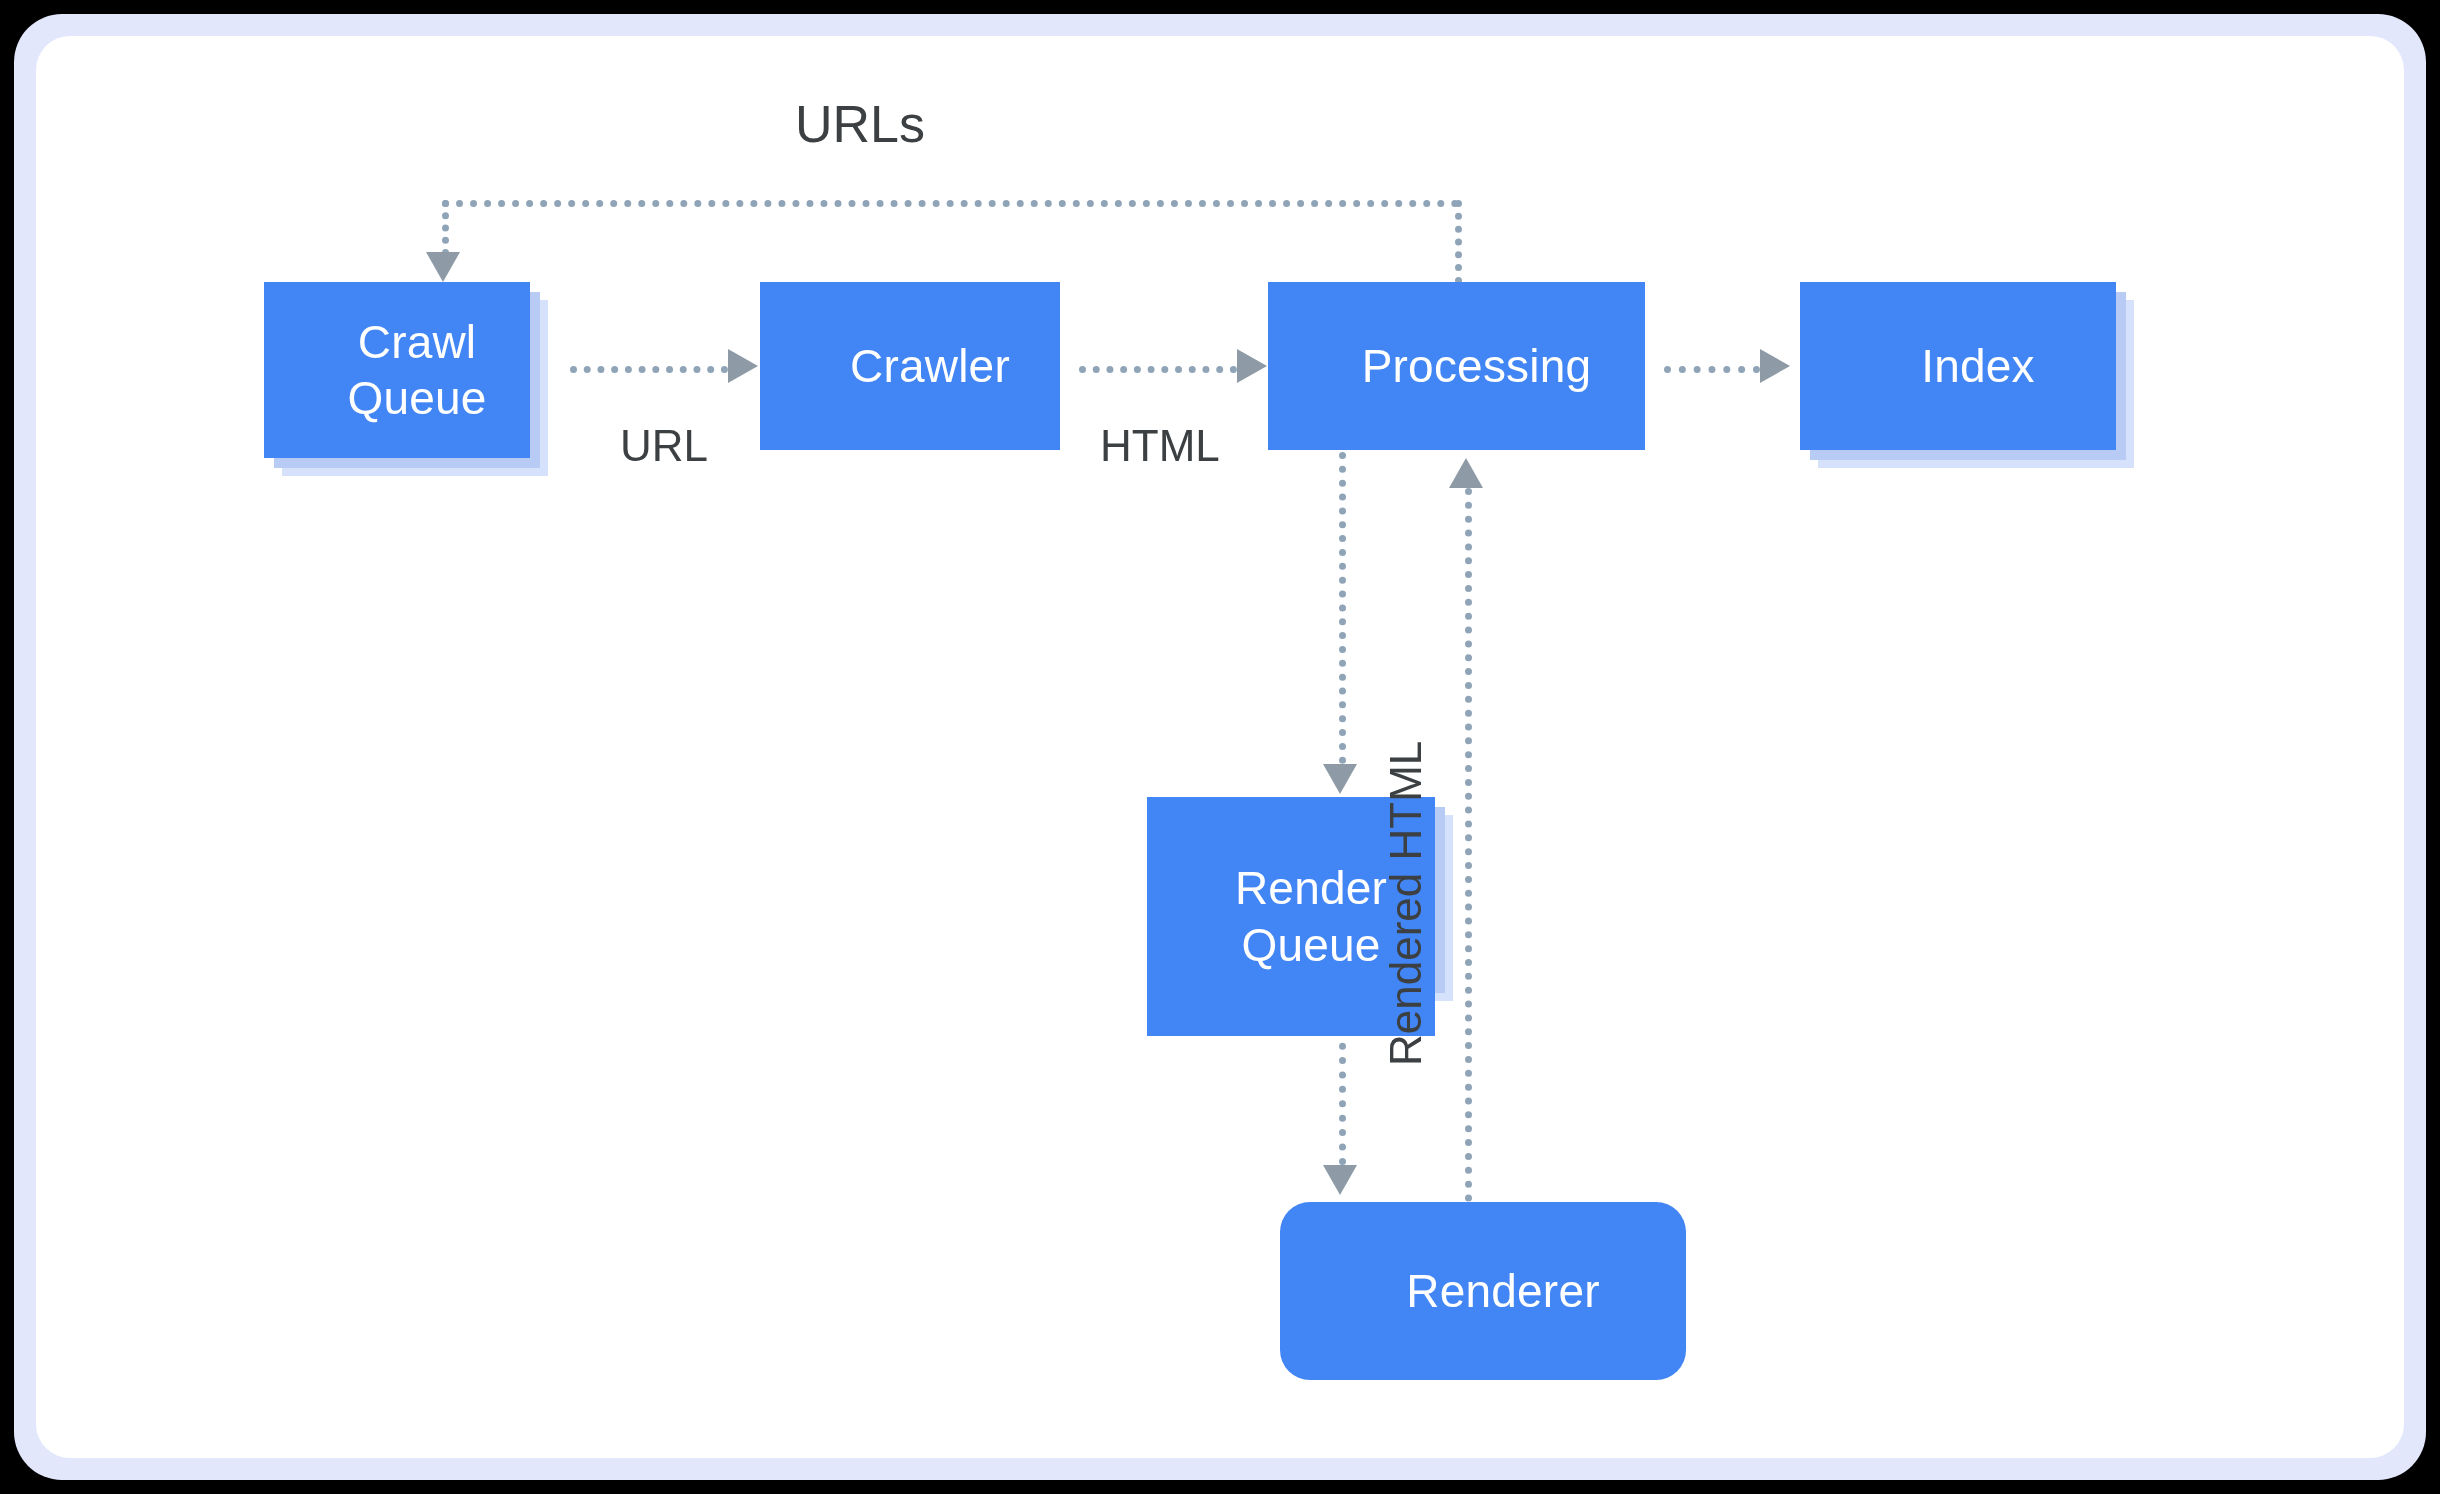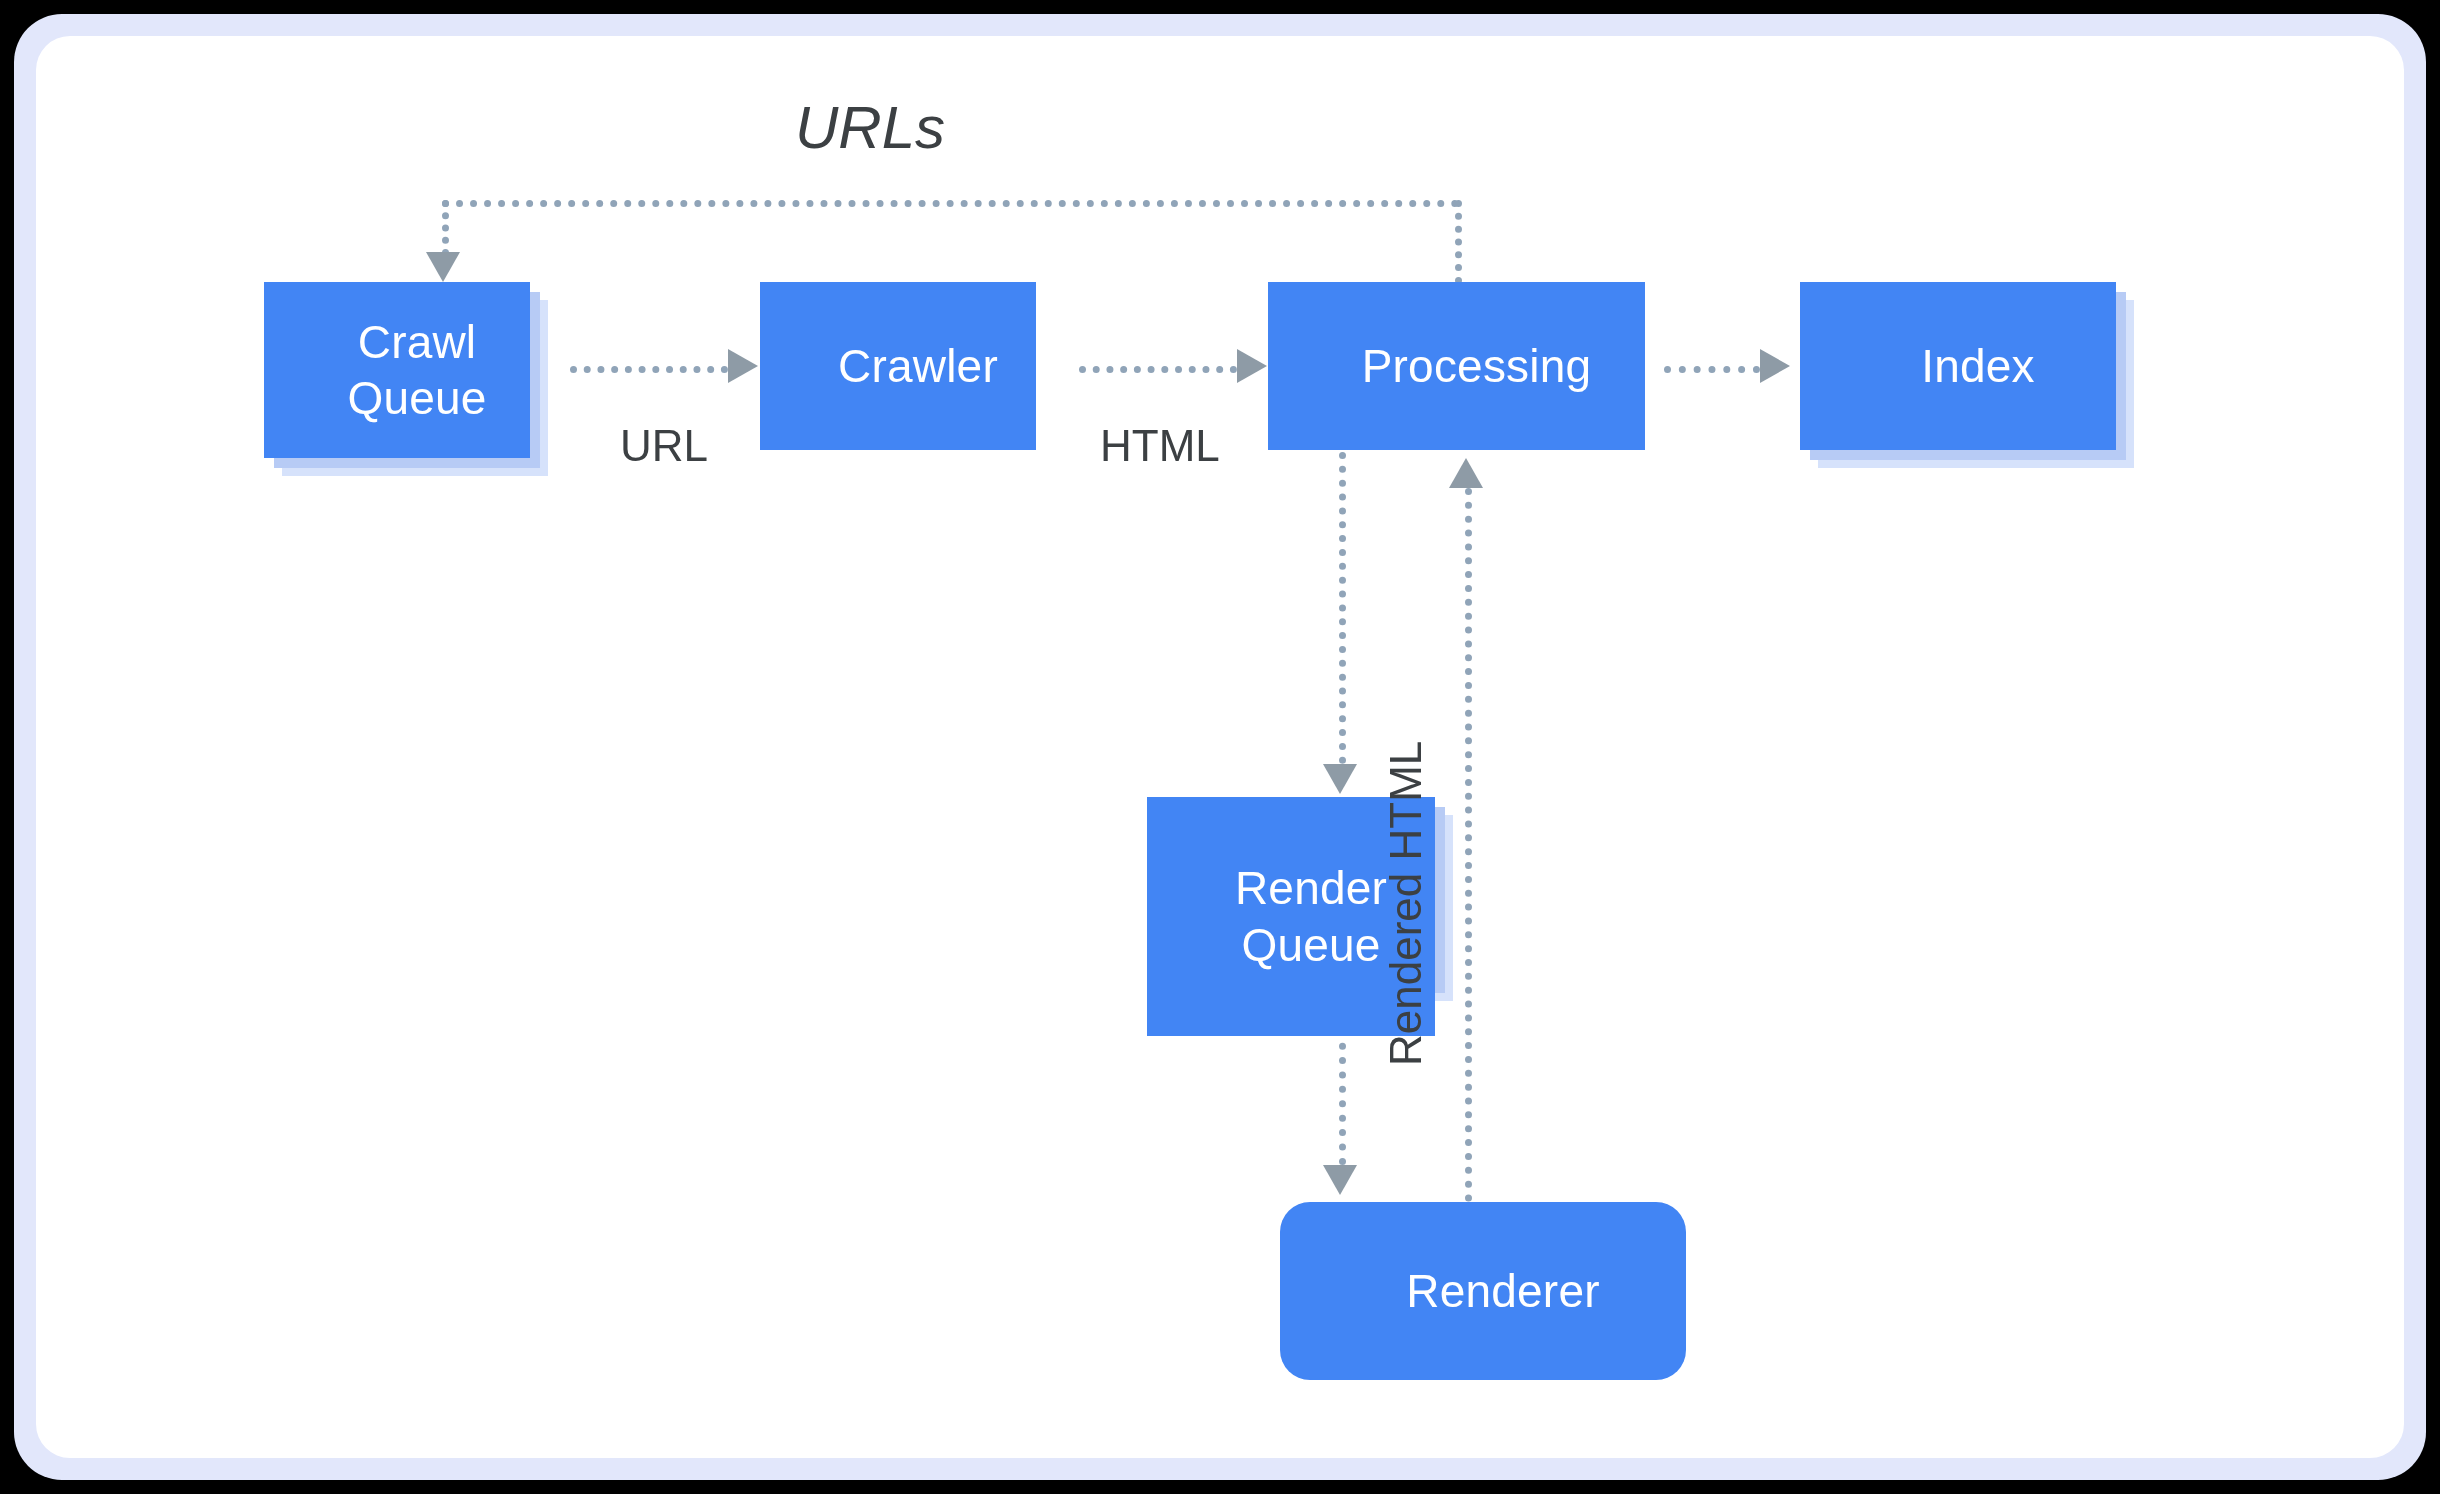--- a/index.html
+++ b/index.html
@@ -118,21 +118,21 @@
 <div id="frame">
   <div id="frame-ring"></div>
 
   <div id="canvas">
 
     <div class="shadow-l2" style="left:246px; top:264px; width:266px; height:176px;"></div>
     <div class="shadow-l1" style="left:238px; top:256px; width:266px; height:176px;"></div>
     <div class="node" style="left:228px; top:246px; width:266px; height:176px;">Crawl
 Queue</div>
 
-    <div class="node" style="left:724px; top:246px; width:276px; height:168px;">Crawler</div>
+    <div class="node" style="left:724px; top:246px; width:300px; height:168px;">Crawler</div>
 
     <div class="node" style="left:1232px; top:246px; width:377px; height:168px;">Processing</div>
 
     <div class="shadow-l2" style="left:1782px; top:264px; width:316px; height:168px;"></div>
     <div class="shadow-l1" style="left:1774px; top:256px; width:316px; height:168px;"></div>
     <div class="node" style="left:1764px; top:246px; width:316px; height:168px;">Index</div>
 
     <div class="shadow-l2" style="left:1129px; top:779px; width:288px; height:186px;"></div>
     <div class="shadow-l1" style="left:1121px; top:771px; width:288px; height:186px;"></div>
     <div class="node" style="left:1111px; top:761px; width:288px; height:239px;">Render
@@ -148,21 +148,21 @@
     <div class="arrow arrow-right" style="left:1201px; top:313px;"></div>
     <div class="edge-label" style="left:1064px; top:388px;">HTML</div>
 
     <div class="dline-h" style="left:1628px; top:330px; width:96px;"></div>
     <div class="arrow arrow-right" style="left:1724px; top:313px;"></div>
 
     <div class="dline-v" style="left:1419px; top:164px; height:84px;"></div>
     <div class="dline-h" style="left:406px; top:164px; width:1017px;"></div>
     <div class="dline-v" style="left:406px; top:164px; height:56px;"></div>
     <div class="arrow arrow-down" style="left:390px; top:216px;"></div>
-    <div class="edge-label" style="left:759px; top:62px; font-size:60px;font-style:italic;">URLs</div>
+    <div class="edge-label" style="left:759px; top:62px; font-size:52px;">URLs</div>
 
     <div class="dline-v" style="left:1303px; top:416px; height:312px;"></div>
     <div class="arrow arrow-down" style="left:1287px; top:728px;"></div>
 
     <div class="dline-v" style="left:1303px; top:949px; height:180px;"></div>
     <div class="arrow arrow-down" style="left:1287px; top:1129px;"></div>
 
     <div class="dline-v" style="left:1429px; top:452px; height:714px;"></div>
     <div class="arrow arrow-up" style="left:1413px; top:422px;"></div>
     <div class="edge-label vertical" style="left:1348px; top:1030px;">Rendered HTML</div>

